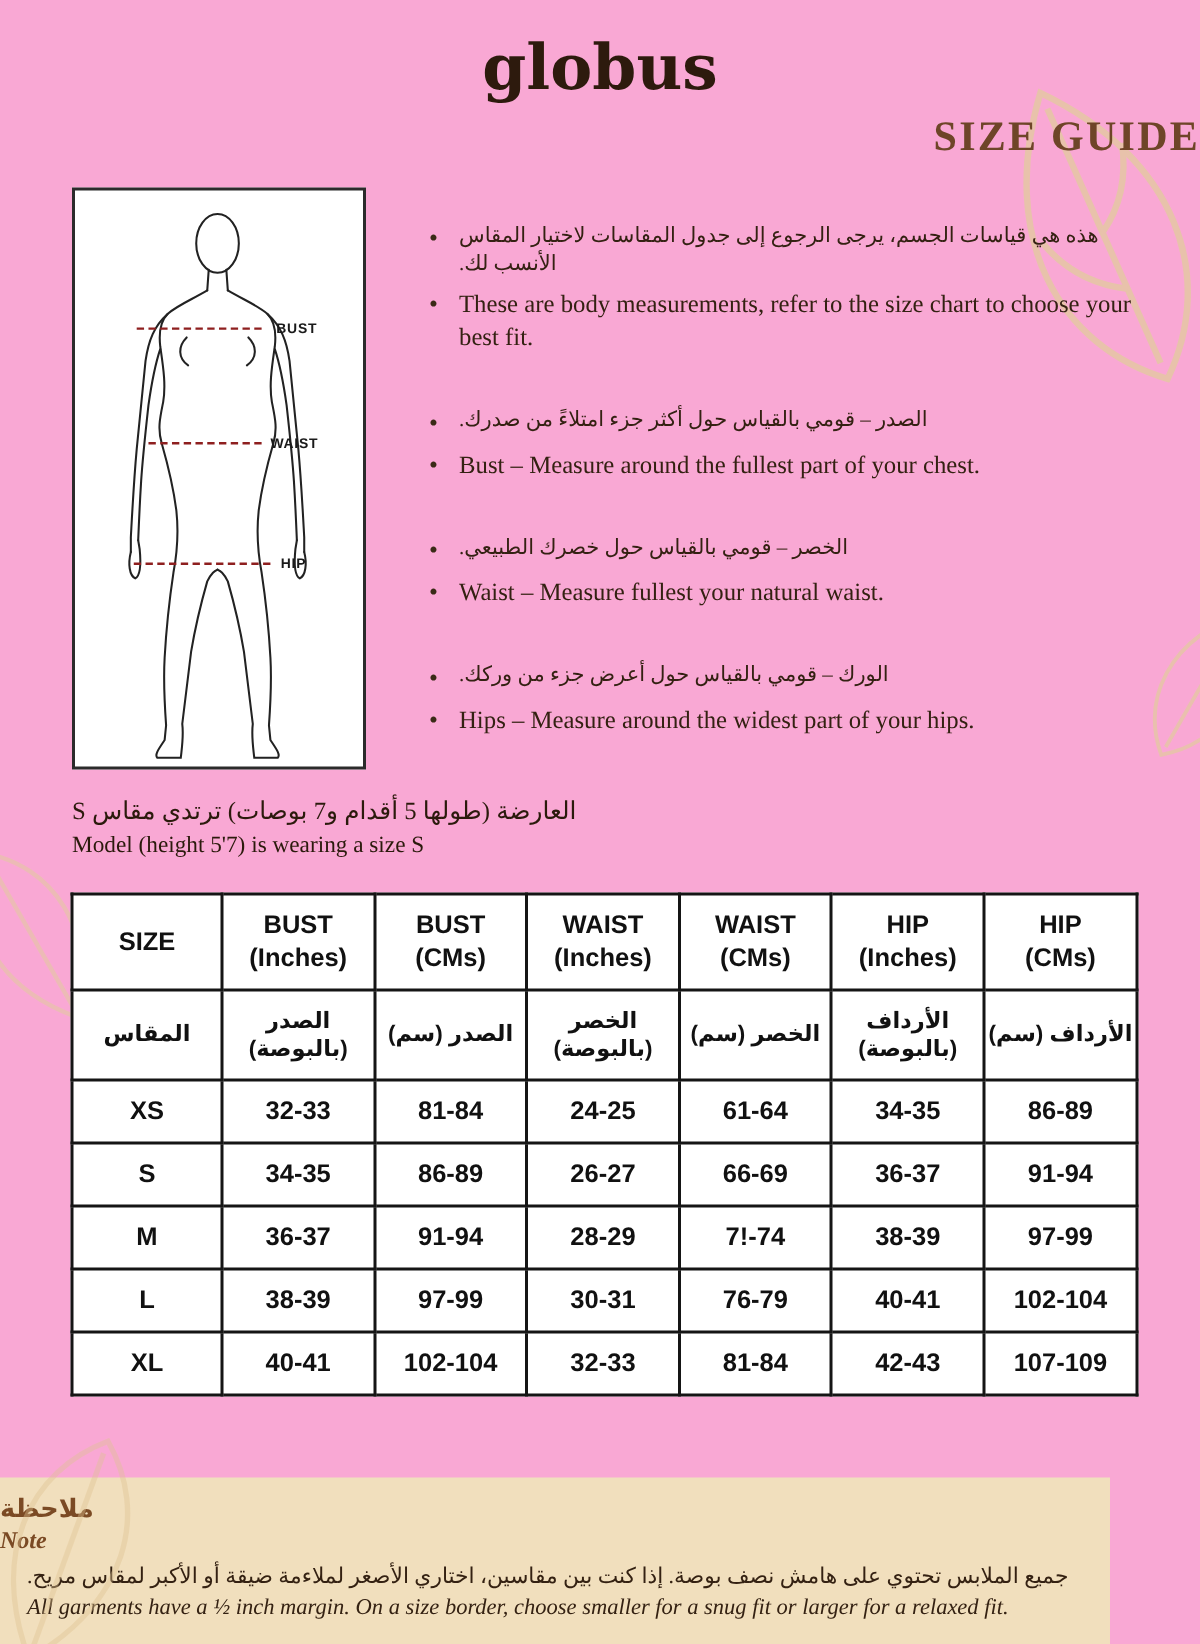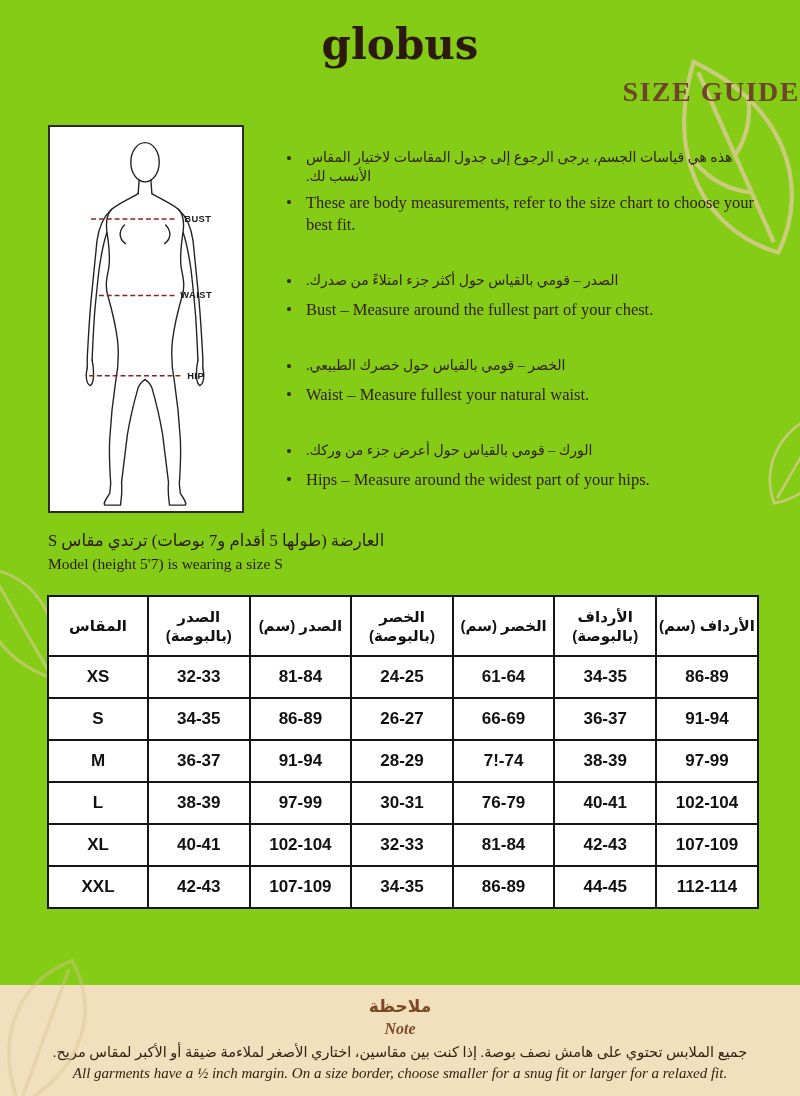--- a/index.html
+++ b/index.html
@@ -1,19 +1,19 @@
 <!DOCTYPE html>
 <html lang="en"><head>
 <meta charset="utf-8">
 <title>Size Guide</title>
 <style>
   html,body{margin:0;padding:0;background:#f8eedb;}
   .page{
     position:relative;width:800px;height:1096px;overflow:hidden;
-    background:#84cc16;color:#342112;
+    background:#f9a8d4;color:#342112;
     font-family:"Liberation Serif","DejaVu Sans",serif;
   }
   
   .leaf{position:absolute;z-index:0;pointer-events:none;}
   .leaf svg{display:block;}
 
   
   .brand{
     position:absolute;top:20px;left:0;width:100%;text-align:center;
     font-family:"DejaVu Serif","DejaVu Sans",serif;font-weight:bold;
@@ -54,22 +54,22 @@
   .size-table th,.size-table td{
     border:2px solid #151515;text-align:center;vertical-align:middle;
     font-weight:bold;color:#111111;padding:2px;
   }
   .size-table .th-en{font-size:17px;line-height:1.3;white-space:pre-line;height:58px;}
   .size-table .th-ar{font-size:15px;line-height:1.3;white-space:pre-line;height:54px;direction:rtl;}
   .size-table td{font-size:17px;height:36px;}
 
   
   .note-section{
-    position:absolute;left:0;top:985px;width:800px;height:111px;
-    background:#f1dfbd;text-align:center;z-index:1;box-sizing:border-box;padding-top:11px;
+    position:absolute;left:0;top:985px;width:740px;height:111px;
+    background:#f1dfbd;text-align:left;z-index:1;box-sizing:border-box;padding-top:11px;
   }
   .note-title-ar{direction:rtl;font-weight:bold;font-size:17px;color:#7b4a24;margin-bottom:3px;}
   .note-title-en{font-weight:bold;font-size:16px;color:#7b4a24;margin-bottom:6px;
     font-family:"Liberation Serif","DejaVu Sans",serif;font-style:italic;}
   .note-body-ar{direction:rtl;font-size:14.5px;color:#342112;margin-bottom:4px;padding:0 18px;}
   .note-body-en{font-size:15px;color:#342112;padding:0 18px;font-style:italic;}
 </style>
 </head>
 <body>
 
@@ -201,20 +201,35 @@
         <col style="width:100px">
           <col style="width:101.6px">
           <col style="width:101.6px">
           <col style="width:101.6px">
           <col style="width:101.6px">
           <col style="width:101.6px">
           <col style="width:102px">
       </colgroup>
       <thead>
         <tr>
+          <th class="th-en">SIZE</th>
+          <th class="th-en">BUST
+(Inches)</th>
+          <th class="th-en">BUST
+(CMs)</th>
+          <th class="th-en">WAIST
+(Inches)</th>
+          <th class="th-en">WAIST
+(CMs)</th>
+          <th class="th-en">HIP
+(Inches)</th>
+          <th class="th-en">HIP
+(CMs)</th>
+        </tr>
+        <tr>
           <th class="th-ar">المقاس</th>
           <th class="th-ar">الصدر
 (بالبوصة)</th>
           <th class="th-ar">الصدر (سم)</th>
           <th class="th-ar">الخصر
 (بالبوصة)</th>
           <th class="th-ar">الخصر (سم)</th>
           <th class="th-ar">الأرداف
 (بالبوصة)</th>
           <th class="th-ar">الأرداف (سم)</th>
@@ -259,29 +274,20 @@
           </tr>
           <tr>
             <td>XL</td>
             <td>40-41</td>
             <td>102-104</td>
             <td>32-33</td>
             <td>81-84</td>
             <td>42-43</td>
             <td>107-109</td>
           </tr>
-          <tr>
-            <td>XXL</td>
-            <td>42-43</td>
-            <td>107-109</td>
-            <td>34-35</td>
-            <td>86-89</td>
-            <td>44-45</td>
-            <td>112-114</td>
-          </tr>
         </tbody>
     </table>
   </div>
 
   <div class="note-section">
     <div class="note-title-ar">ملاحظة</div>
     <div class="note-title-en">Note</div>
     <div class="note-body-ar">جميع الملابس تحتوي على هامش نصف بوصة. إذا كنت بين مقاسين، اختاري الأصغر لملاءمة ضيقة أو الأكبر لمقاس مريح.</div>
     <div class="note-body-en">All garments have a ½ inch margin. On a size border, choose smaller for a snug fit or larger for a relaxed fit.</div>
   </div>

